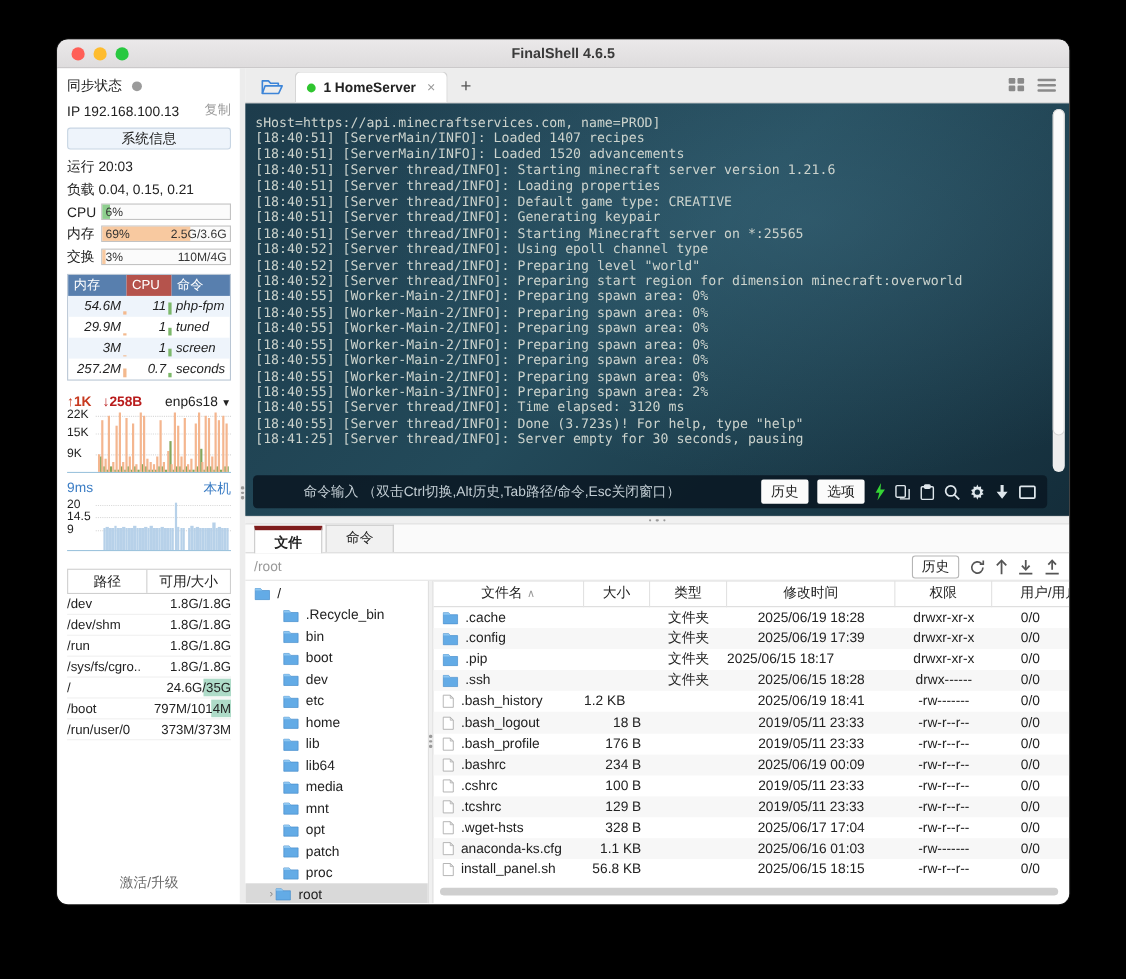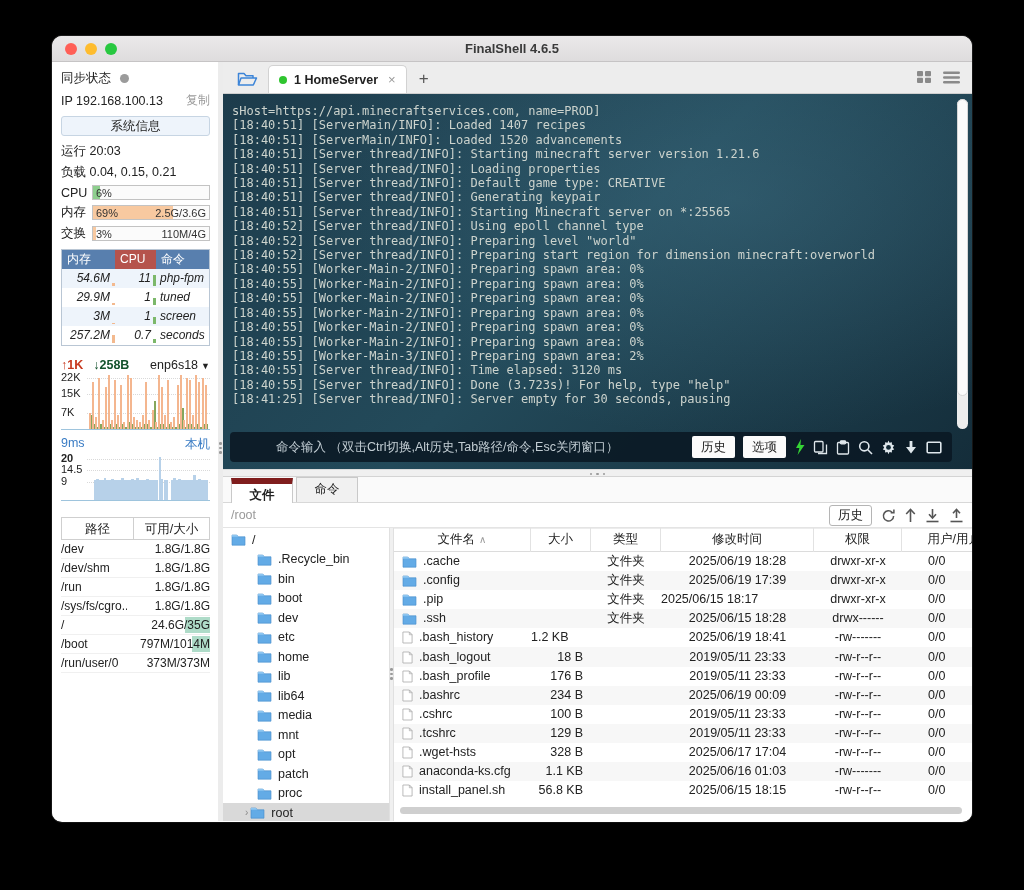--- a/index.html
+++ b/index.html
@@ -53,21 +53,21 @@
   .proc-row:nth-child(odd) { background:#eef4fb; }
   .proc-cell { position:relative; }
   .proc-mem { width:53px; text-align:right; padding-right:5px; }
   .proc-cpu { width:41px; text-align:right; padding-right:5px; }
   .proc-cmd { flex:1; padding-left:4px; overflow:hidden; white-space:nowrap; }
   .mini-bar { position:absolute; right:0; bottom:2px; width:3px; }
   .mini-bar.orange{ background:#f3b98e; } .mini-bar.green{ background:#7cb86a; }
 
   .net-head { display:flex; align-items:center; margin:6px 0 2px; font-size:12.5px; }
   .net-up { color:#c73a20; font-weight:bold; }
-  .net-down { color:#14532d; font-weight:bold; margin-left:10px; }
+  .net-down { color:#b91c1c; font-weight:bold; margin-left:10px; }
   .net-iface { margin-left:auto; color:#222; }
   .iface-caret { font-size:9px; color:#222; margin-left:3px; }
   .graph { position:relative; height:56px; margin-bottom:2px; border-bottom:1px solid #9ec4dd; }
   .graph.ping { height:46px; }
   .g-label { position:absolute; left:0; font-size:11px; color:#222; transform:translateY(-55%); background:#fff; padding-right:2px; z-index:2;}
   .g-line { position:absolute; left:26px; right:0; border-top:1px dotted #d9d9d9; }
   .g-bars { position:absolute; left:28px; right:2px; top:0; bottom:0; display:flex; align-items:flex-end; overflow:hidden; }
   .g-slot { position:relative; flex:1; height:100%; }
   .g-bar { position:absolute; bottom:0; }
   .ping-head { display:flex; margin:4px 0 2px; font-size:12.5px; }
@@ -118,21 +118,21 @@
 
   
   .hsplit { height:8px; background:#f0f0f0; border-top:1px solid #dcdcdc; border-bottom:1px solid #d4d4d4;
     text-align:center; line-height:5px; flex:none; }
 
   
   .filepanel { height:344px; display:flex; flex-direction:column; background:#fff; flex:none; }
   .ftabs { height:26px; background:#fafafa; border-bottom:1px solid #d8d8d8; display:flex; align-items:flex-end; padding-left:8px; }
   .ftab { height:25px; min-width:62px; text-align:center; line-height:22px; font-size:12.5px; color:#222;
     border:1px solid #c9c9c9; border-bottom:none; background:#f1f1f1; margin-right:3px; padding:0 12px;}
-  .ftab.active { background:#fff; border-top:6px solid #7f1d1d; font-weight:bold; position:relative; top:1px;}
+  .ftab.active { background:#fff; border-top:4px solid #7f1d1d; font-weight:bold; position:relative; top:1px;}
   .pathbar { height:25px; display:flex; align-items:center; border-bottom:1px solid #e4e4e4; padding:0 8px; }
   .path-input { flex:1; border:none; outline:none; font-size:12.5px; color:#999; }
   .path-actions { display:flex; align-items:center; gap:9px; }
   .hist-btn { border:1px solid #b5b5b5; background:#fff; border-radius:3px; font-size:12.5px; color:#222; padding:1px 8px; }
   .fbody { flex:1; display:flex; min-height:0; position:relative; }
   .tree { width:166px; flex:none; overflow:hidden; padding-top:2px; }
   .tree-row { display:flex; align-items:center; height:19.5px; font-size:12.5px; color:#222; padding-left:8px; white-space:nowrap; }
   .tree-row .lbl { margin-left:6px; }
   .tree-row.child { padding-left:34px; }
   .tree-row.selected { background:#d9d9d9; padding-left:22px; }
@@ -246,21 +246,21 @@
           <span class="net-iface">
             <span>enp6s18</span><span class="iface-caret">▼</span>
           </span>
         </div>
         <div class="graph" id="net-graph">
             <div class="g-line" style="top: 6.38298%;"></div>
             <span class="g-label" style="top: 6.38298%;">22K</span>
             <div class="g-line" style="top: 36.1702%;"></div>
             <span class="g-label" style="top: 36.1702%;">15K</span>
             <div class="g-line" style="top: 70.2128%;"></div>
-            <span class="g-label" style="top: 70.2128%;">7K</span>
+            <span class="g-label" style="top: 70.2128%;">9K</span>
             <div class="g-bars">
               <div class="g-slot">
                 <div class="g-bar" style="height: 29.7872%; left: 0px; width: 2px; background: rgb(244, 182, 143);"></div>
                 <div class="g-bar" style="height: 25.5319%; left: 2px; width: 2px; background: rgb(134, 166, 92);"></div>
               </div>
               <div class="g-slot">
                 <div class="g-bar" style="height: 85.1064%; left: 0px; width: 2px; background: rgb(244, 182, 143);"></div>
                 <div class="g-bar" style="height: 8.51064%; left: 2px; width: 2px; background: rgb(134, 166, 92);"></div>
               </div>
               <div class="g-slot">
@@ -409,21 +409,21 @@
               </div>
             </div>
           </div>
 
         <div class="ping-head">
           <span class="ping-lat">9ms</span>
           <span class="ping-target">本机</span>
         </div>
         <div class="graph ping" id="ping-graph">
             <div class="g-line" style="top: 9.09091%;"></div>
-            <span class="g-label" style="top: 9.09091%; font-weight: bold;">20</span>
+            <span class="g-label" style="top: 9.09091%;">20</span>
             <div class="g-line" style="top: 34.0909%;"></div>
             <span class="g-label" style="top: 34.0909%;">14.5</span>
             <div class="g-line" style="top: 59.0909%;"></div>
             <span class="g-label" style="top: 59.0909%;">9</span>
             <div class="g-bars">
               <div class="g-slot">
                 <div class="g-bar" style="height: 0%; left: 0px; width: 2.4px; background: rgb(183, 209, 233);"></div>
               </div>
               <div class="g-slot">
                 <div class="g-bar" style="height: 0%; left: 0px; width: 2.4px; background: rgb(183, 209, 233);"></div>
@@ -599,20 +599,21 @@
                 <div class="disk-path">/boot</div>
                 <div class="disk-val"><div class="disk-used" style="width: 22%;"></div><span class="txt">797M/1014M</span></div>
               </div>
               <div class="disk-row">
                 <div class="disk-path">/run/user/0</div>
                 <div class="disk-val"><span class="txt">373M/373M</span></div>
               </div>
             </div>
         </div>
 
+        <div class="activate">激活/升级</div>
       </div>
 
       <div class="vsplit">
         <div class="dots">
             <div class="dotv"></div>
             <div class="dotv"></div>
             <div class="dotv"></div>
           </div>
       </div>
 

